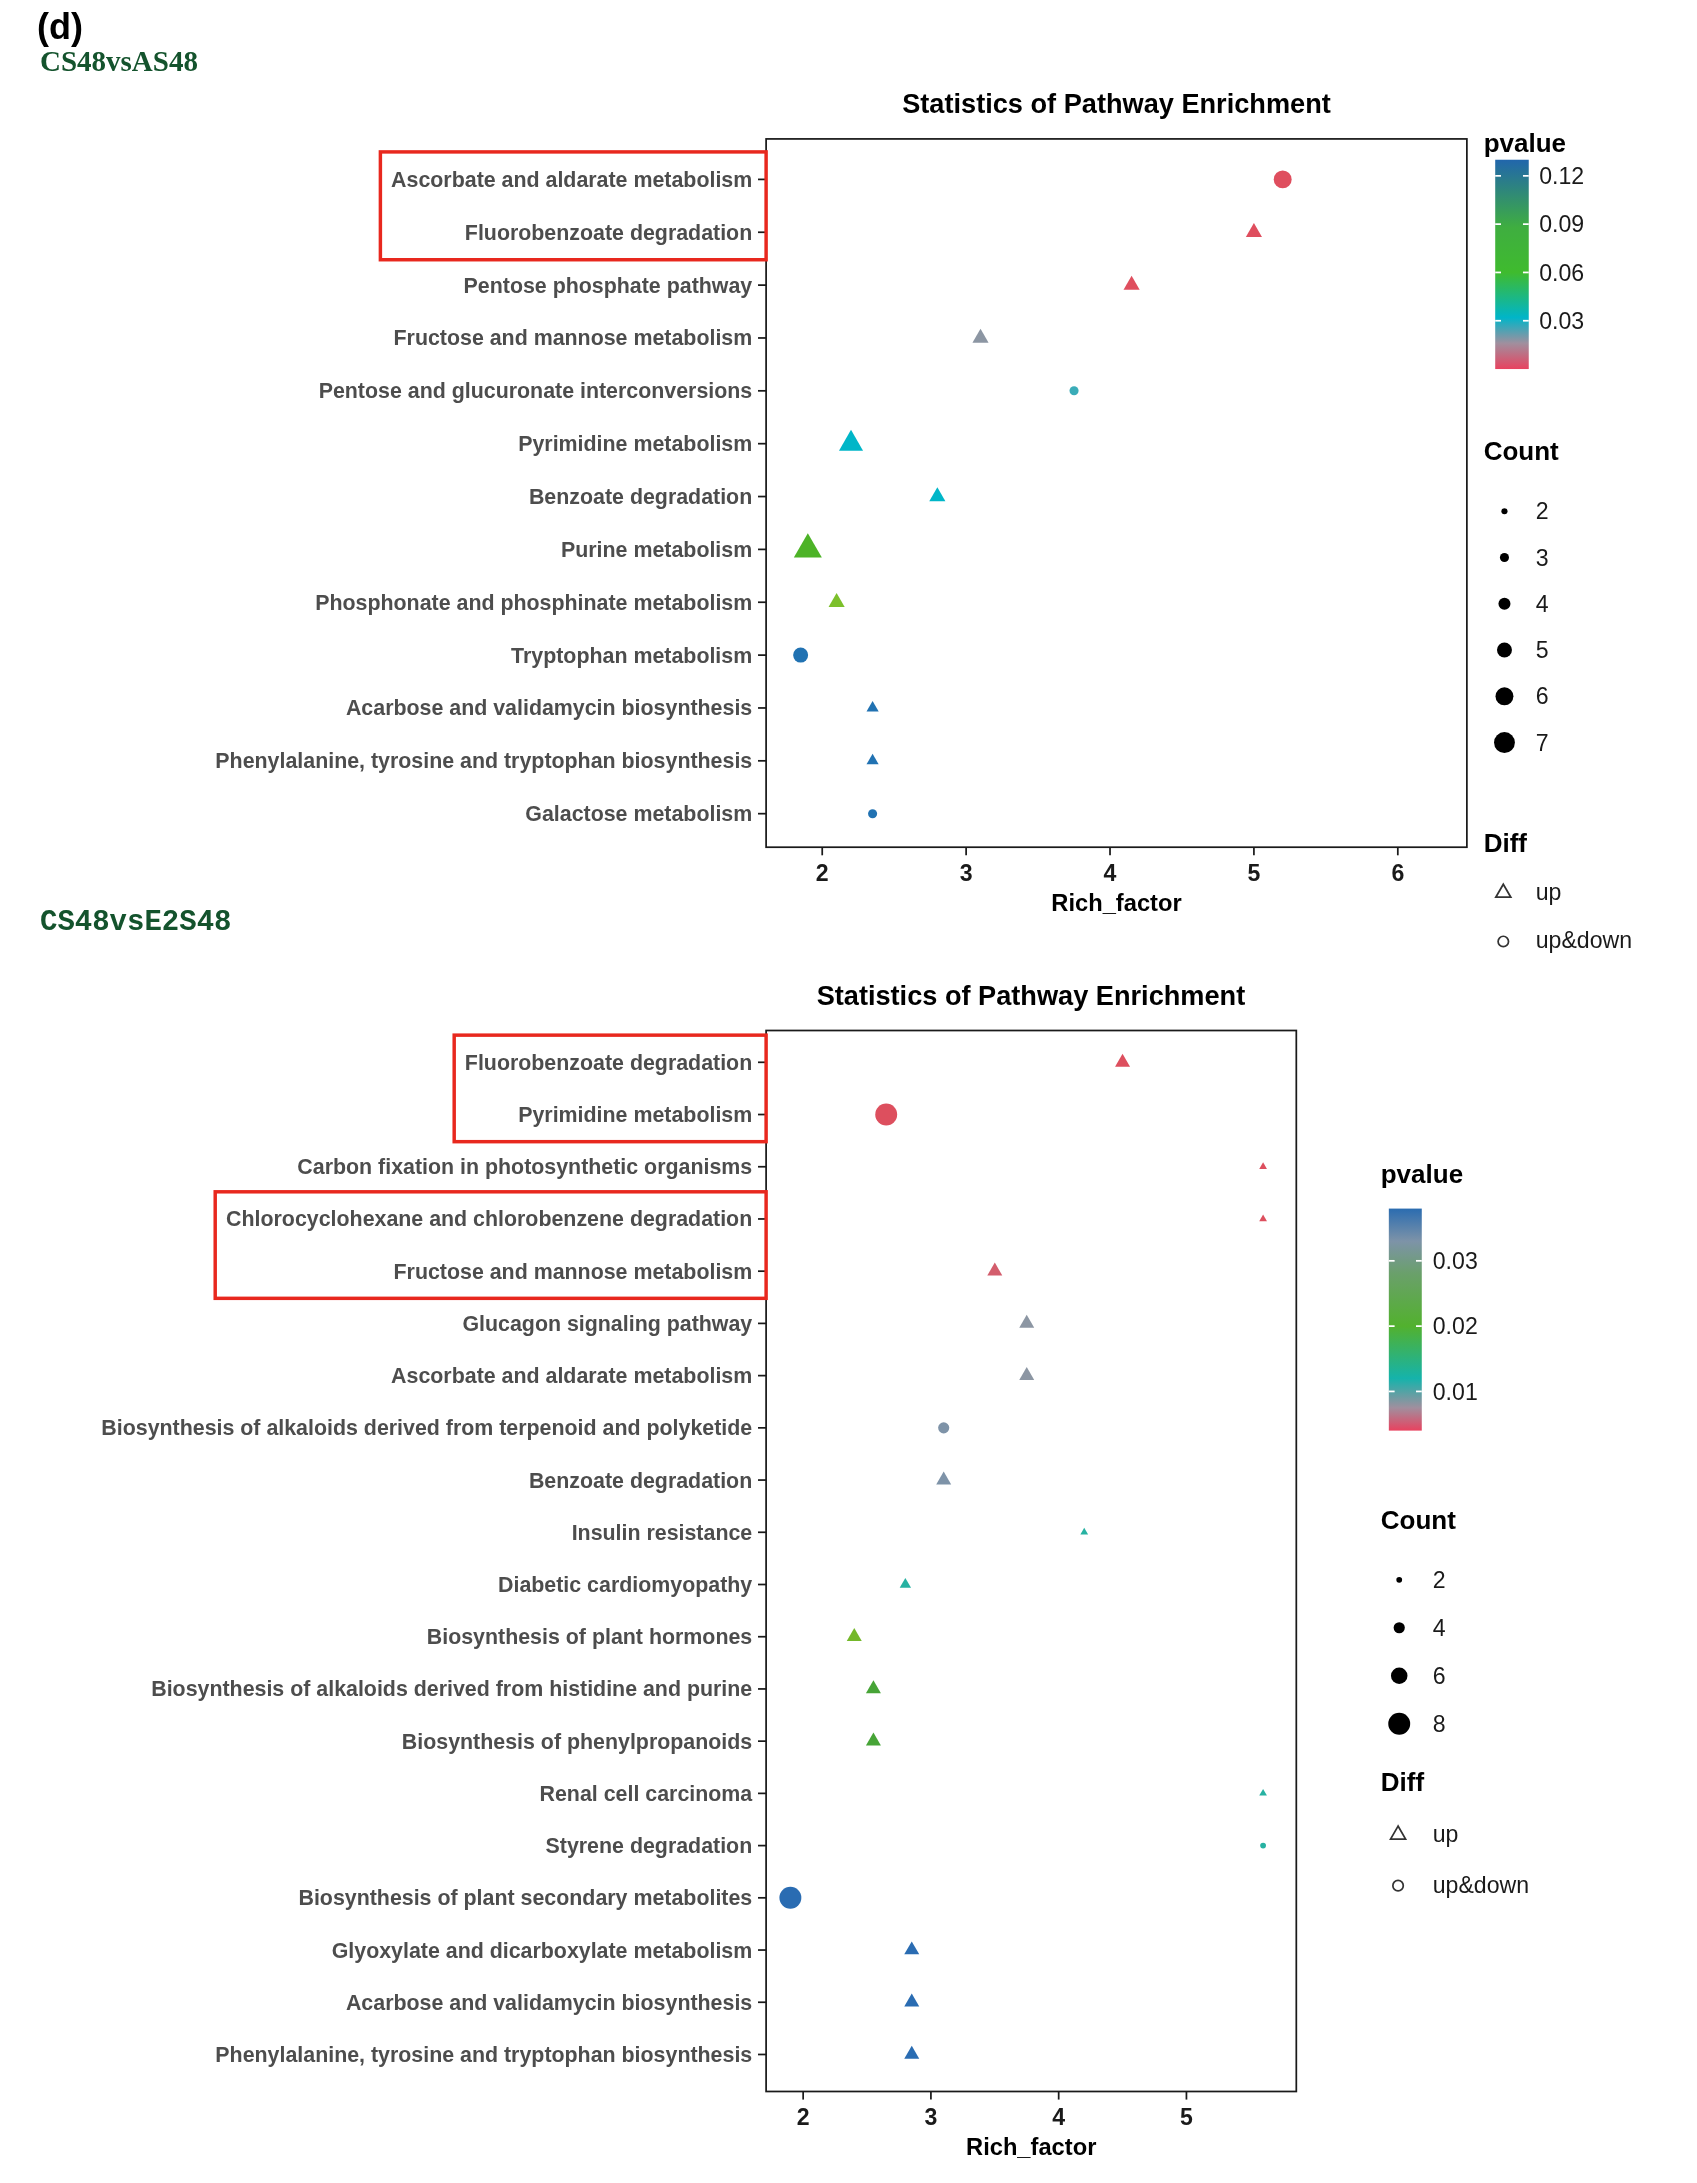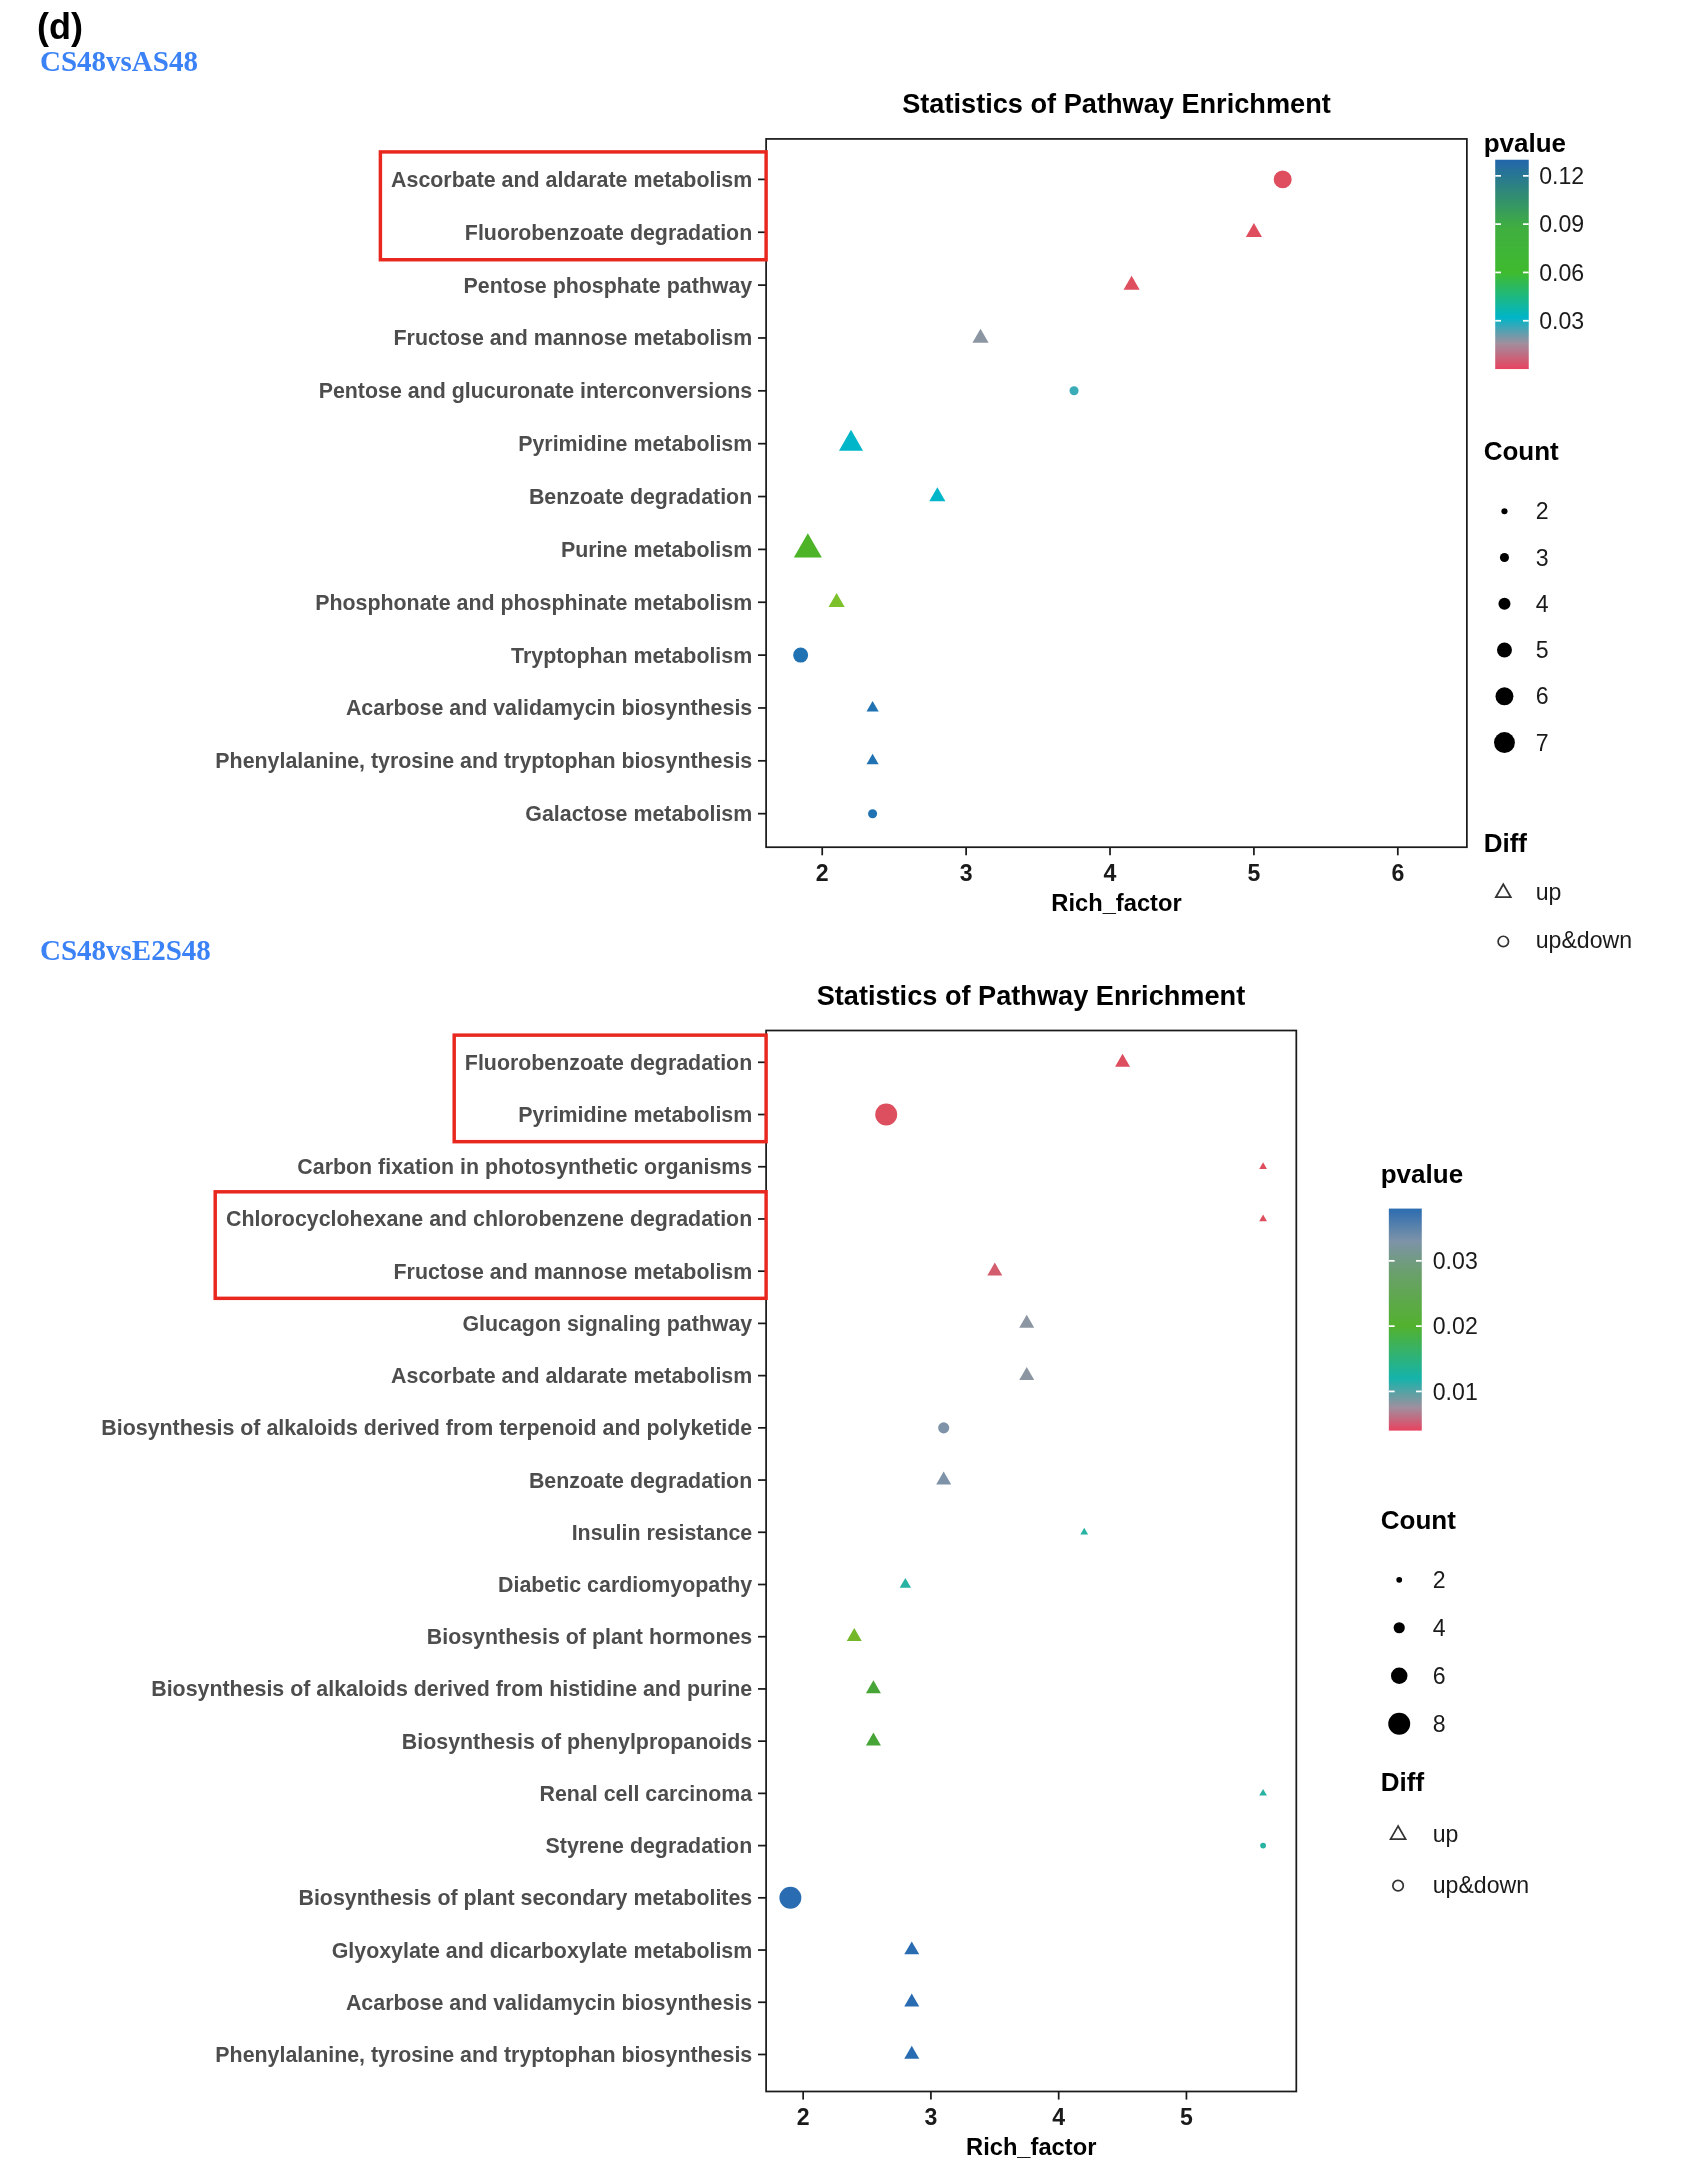--- a/index.html
+++ b/index.html
@@ -1,22 +1,22 @@
 <!DOCTYPE html>
 <html style="font-size:9.3px"><head>
 <meta charset="utf-8">
 <style>
   html,body{margin:0;padding:0;background:#ffffff;}
   .figure{position:relative;width:1697px;height:2183px;background:#fff;overflow:hidden;
           font-family:"Liberation Sans",sans-serif;}
   .fig-label{position:absolute;left:37px;top:5.8px;font-size:36px;font-weight:bold;color:#000;}
-  .panel-name{position:absolute;left:40px;font-size:29px;font-weight:bold;color:#3b82f6;
+  .panel-name{position:absolute;left:40px;font-size:29px;font-weight:bold;color:#14532d;
               font-family:"Liberation Serif",serif;}
   .panel-name.p1{top:45px;}
-  .panel-name.p2{top:934px;}
+  .panel-name.p2{top:906px;font-family:Liberation Mono, monospace;}
   svg#fig{position:absolute;left:0;top:0;}
   svg text{font-family:"Liberation Sans",sans-serif;}
   .t-title{font-size:47px;font-weight:bold;fill:#000;}
   .t-cat{font-size:37px;font-weight:bold;fill:#4d4d4d;}
   .t-xtick{font-size:40px;font-weight:bold;fill:#1a1a1a;}
   .t-xlab{font-size:41px;font-weight:bold;fill:#000;}
   .t-ltitle{font-size:45px;font-weight:bold;fill:#000;}
   .t-lval{font-size:40px;fill:#1a1a1a;}
 </style>
 </head>

